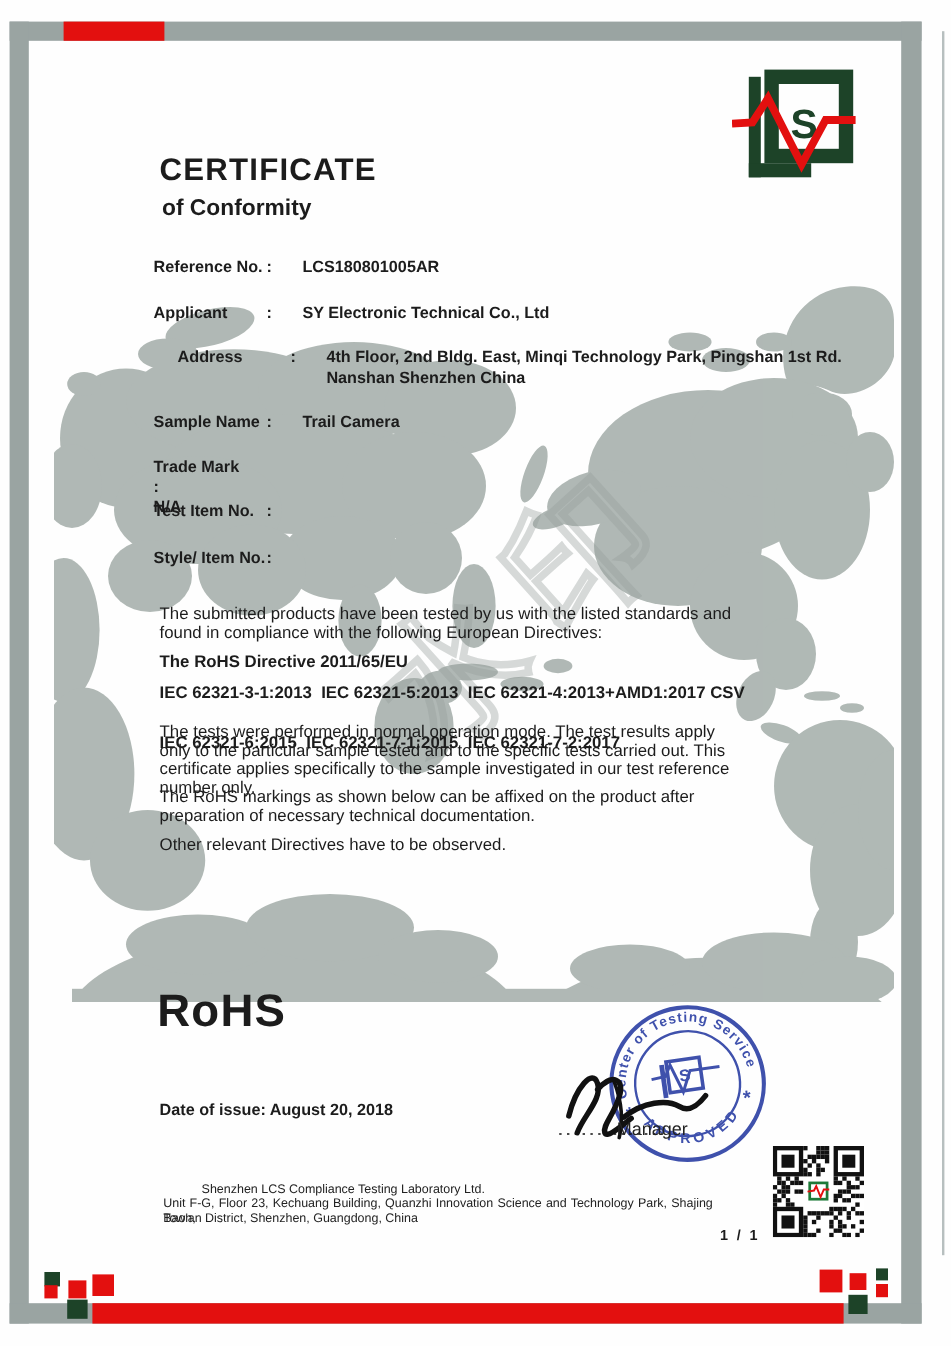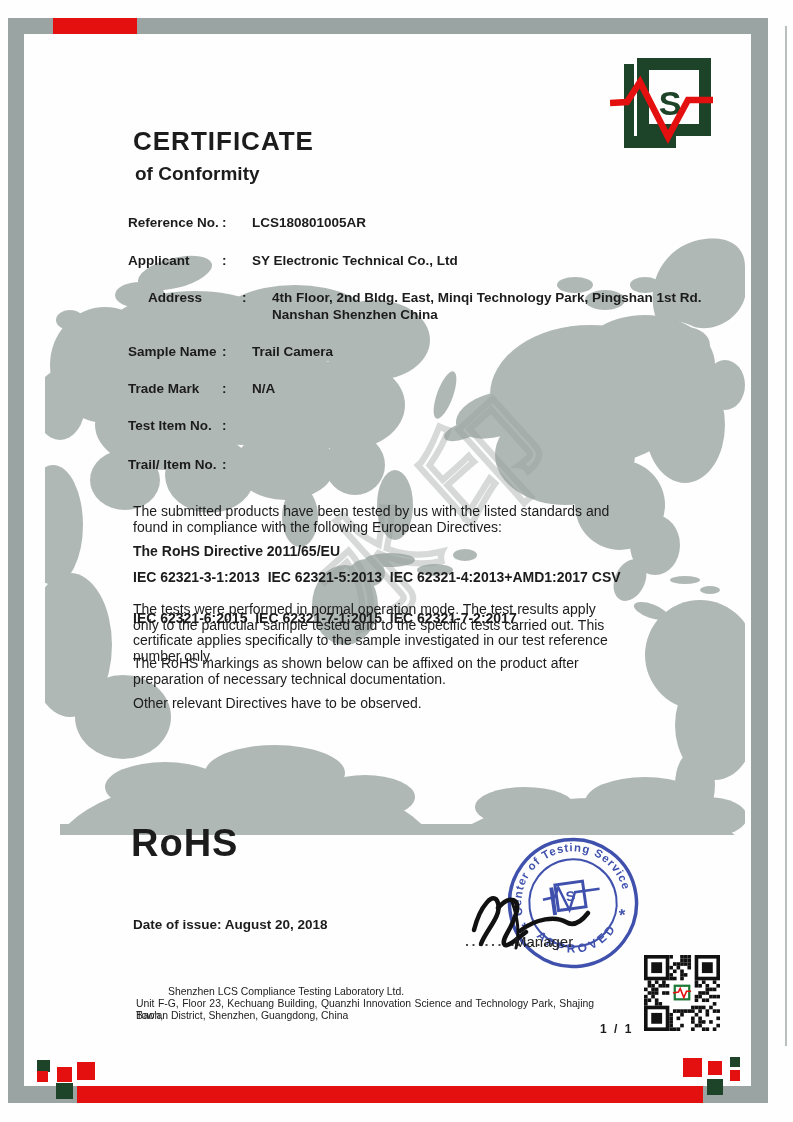--- a/index.html
+++ b/index.html
@@ -172,31 +172,31 @@
     <span class="lbl">Address</span>
     <span class="sep">:</span>
     <span class="val">4th Floor, 2nd Bldg. East, Minqi Technology Park, Pingshan 1st Rd.
 Nanshan Shenzhen China</span>
   </div>
   <div class="abs frow" style="top:343px;">
     <span class="lbl">Sample Name</span>
     <span class="sep">:</span>
     <span class="val">Trail Camera</span>
   </div>
-  <div class="abs frow" style="top:380px;">
+  <div class="abs frow" style="top:380px;flex-direction:column;">
     <span class="lbl">Trade Mark</span>
     <span class="sep">:</span>
     <span class="val">N/A</span>
   </div>
   <div class="abs frow" style="top:417px;">
     <span class="lbl">Test Item No.</span>
     <span class="sep">:</span>
   </div>
   <div class="abs frow" style="top:456px;">
-    <span class="lbl">Trail/ Item No.</span>
+    <span class="lbl">Style/ Item No.</span>
     <span class="sep">:</span>
   </div>
 
   <div class="abs para" style="top:504px;">The submitted products have been tested by us with the listed standards and found in compliance with the following European Directives:</div>
   <div class="abs para bold" style="top:544px;">The RoHS Directive 2011/65/EU</div>
   <div class="abs para bold" style="top:570px;">IEC 62321-3-1:2013  IEC 62321-5:2013  IEC 62321-4:2013+AMD1:2017 CSV</div>
   <div class="abs para bold" style="top:611px;">IEC 62321-6:2015  IEC 62321-7-1:2015  IEC 62321-7-2:2017</div>
   <div class="abs para" style="top:602px;">The tests were performed in normal operation mode. The test results apply only to the particular sample tested and to the specific tests carried out. This certificate applies specifically to the sample investigated in our test reference number only.</div>
   <div class="abs para" style="top:656px;">The RoHS markings as shown below can be affixed on the product after preparation of necessary technical documentation.</div>
   <div class="abs para" style="top:696px;">Other relevant Directives have to be observed.</div>

